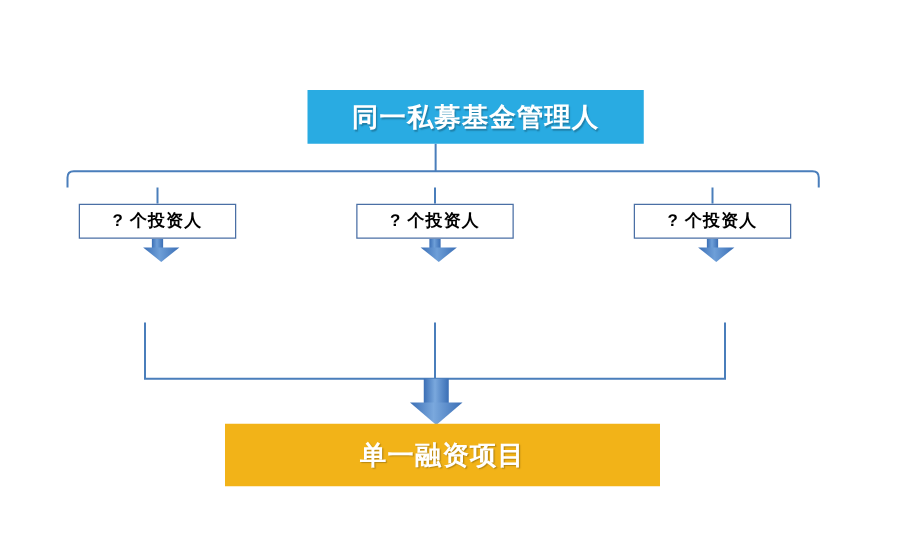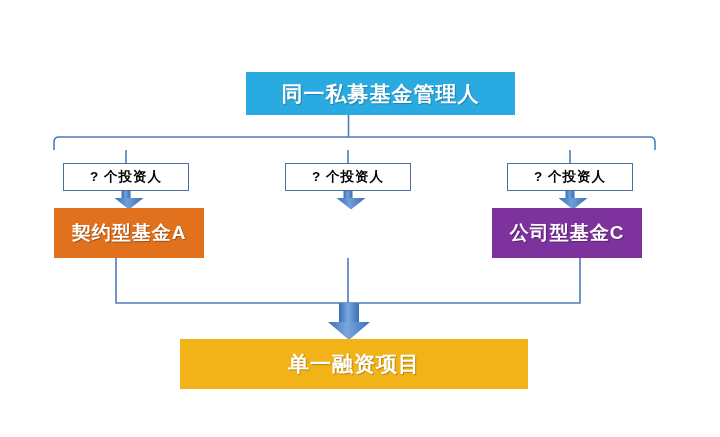--- a/index.html
+++ b/index.html
@@ -161,18 +161,16 @@
       <path d="M 328 322 L 349 340 L 370 322 Z" fill="url(#arrowGradBig)"></path>
     </g>
   </svg>
 
   <div class="node" id="manager-box">同一私募基金管理人</div>
 
   <div class="investor-label" id="investor-label-a">? 个投资人</div>
   <div class="investor-label" id="investor-label-b">? 个投资人</div>
   <div class="investor-label" id="investor-label-c">? 个投资人</div>
 
-  <div class="node fund-box" id="fund-box-a">契约型基金A</div>
-  <div class="node fund-box" id="fund-box-c">公司型基金C</div>
 
   <div class="node" id="project-box">单一融资项目</div>
 
 </div>
 
 </body></html>

